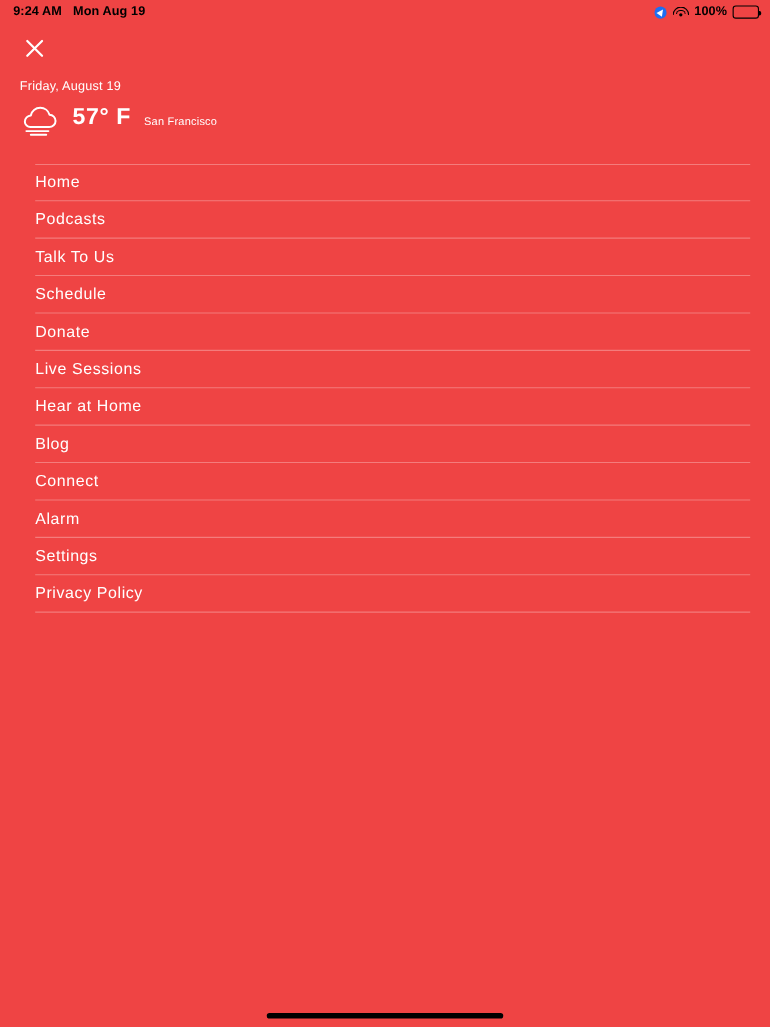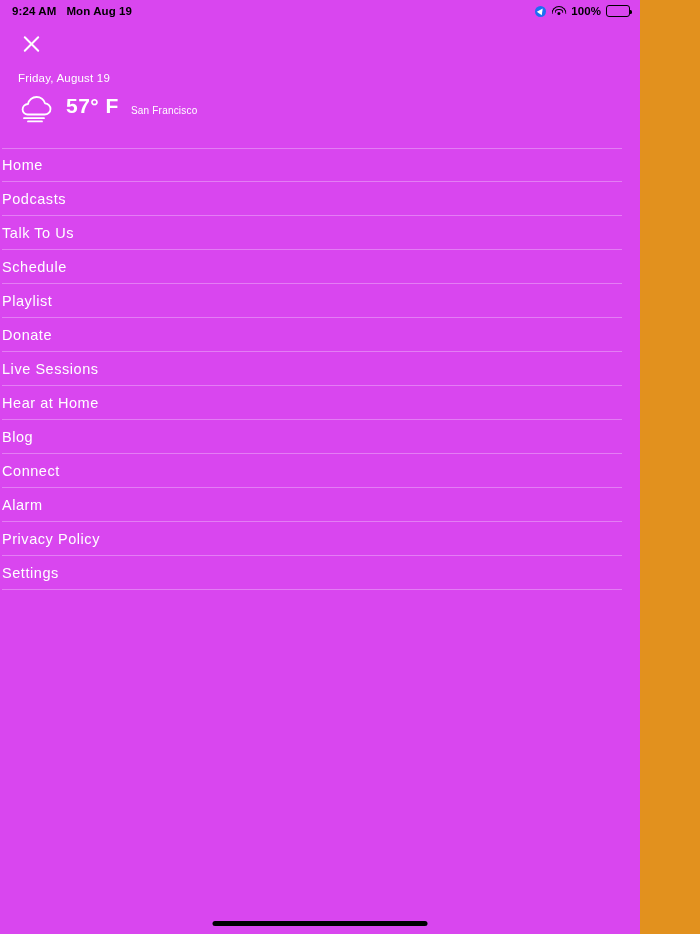--- a/index.html
+++ b/index.html
@@ -5,23 +5,23 @@
   * { box-sizing: border-box; margin: 0; padding: 0; }
   html, body {
     width: 700px;
     height: 934px;
     background: #E2911E;
     font-family: "Liberation Sans", sans-serif;
     overflow: hidden;
   }
   .screen {
     position: relative;
-    width: 640px;
+    width: 700px;
     height: 934px;
-    background: #d946ef;
+    background: #ef4444;
     display: flex;
     flex-direction: column;
   }
 
   
   .status-bar {
     height: 22px;
     display: flex;
     align-items: center;
     justify-content: space-between;
@@ -131,21 +131,21 @@
     color: #fff;
     font-size: 10px;
     letter-spacing: 0.2px;
     align-self: center;
     margin-top: 3px;
   }
 
   
   .menu {
     margin-top: 24px;
-    padding: 0 18px 0 2px;
+    padding: 0 18px 0 32px;
   }
   .menu-item {
     height: 34px;
     display: flex;
     align-items: center;
     border-bottom: 1px solid rgba(255,255,255,0.30);
     color: #fff;
     font-size: 14.5px;
     letter-spacing: 0.55px;
     cursor: pointer;
@@ -212,42 +212,39 @@
     <div class="menu-item">
         <span>Podcasts</span>
       </div>
     <div class="menu-item">
         <span>Talk To Us</span>
       </div>
     <div class="menu-item">
         <span>Schedule</span>
       </div>
     <div class="menu-item">
-        <span>Playlist</span>
-      </div>
-    <div class="menu-item">
         <span>Donate</span>
       </div>
     <div class="menu-item">
         <span>Live Sessions</span>
       </div>
     <div class="menu-item">
         <span>Hear at Home</span>
       </div>
     <div class="menu-item">
         <span>Blog</span>
       </div>
     <div class="menu-item">
         <span>Connect</span>
       </div>
     <div class="menu-item">
         <span>Alarm</span>
       </div>
     <div class="menu-item">
+        <span>Settings</span>
+      </div>
+    <div class="menu-item">
         <span>Privacy Policy</span>
-      </div>
-    <div class="menu-item">
-        <span>Settings</span>
       </div>
   </nav>
 
   <div class="home-indicator"></div>
 </div>
 
 </body></html>

